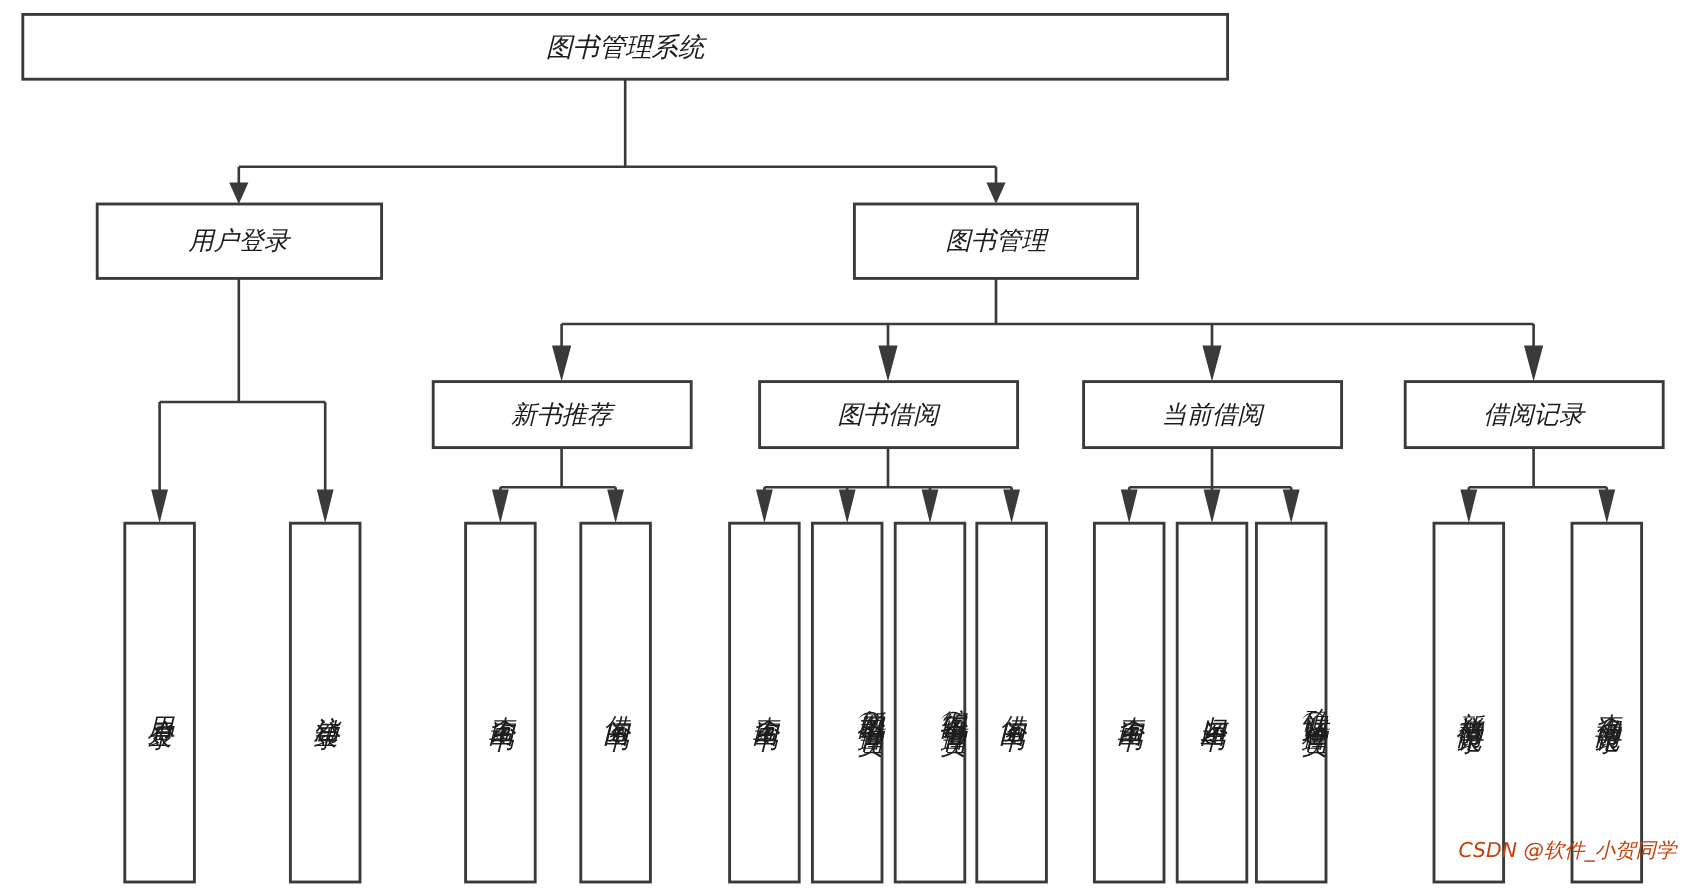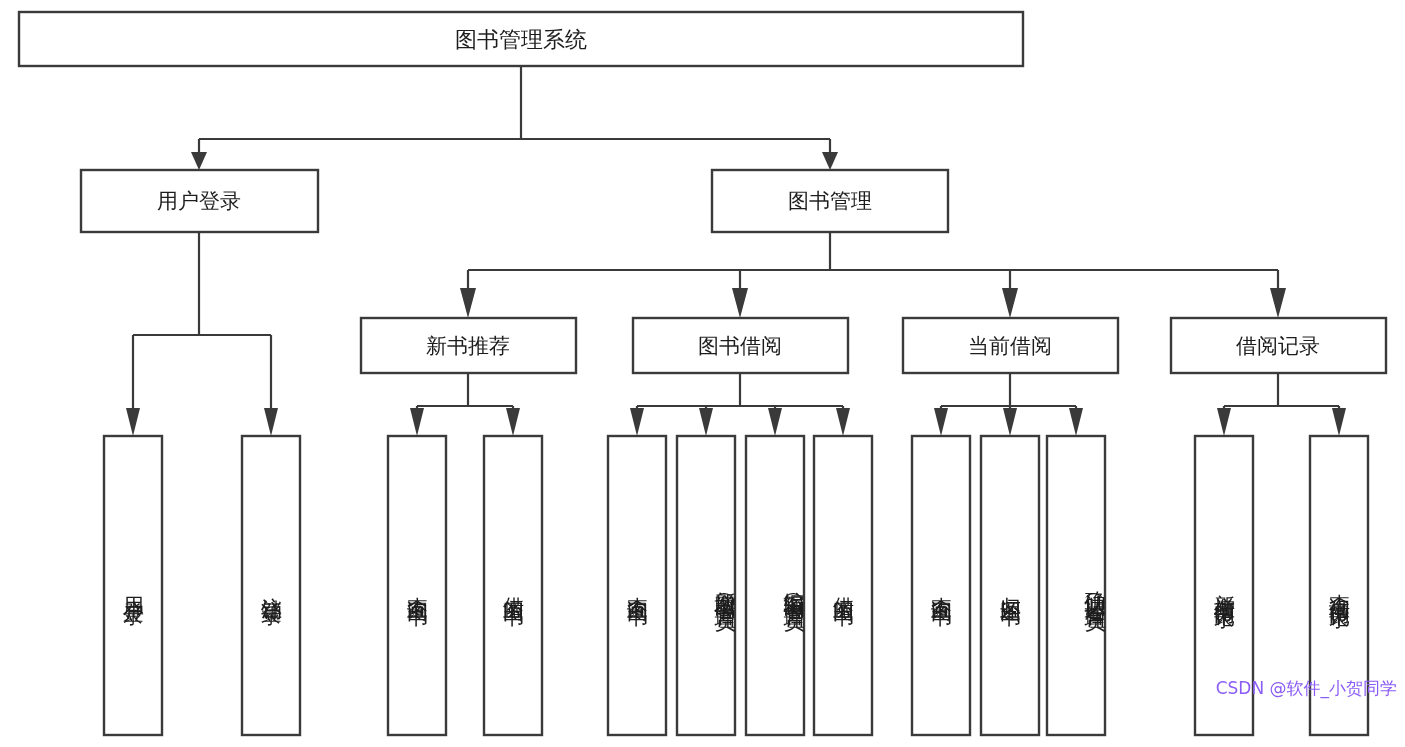--- a/index.html
+++ b/index.html
@@ -11,20 +11,21 @@
     width: 1405px;
     height: 747px;
     overflow: hidden;
     font-family: "DejaVu Sans", "Liberation Sans", sans-serif;
   }
   #diagram-root {
     position: relative;
     width: 1405px;
     height: 724px;
     background: #ffffff;
+    font-style: italic;
   }
   svg#flow {
     position: absolute;
     left: 0;
     top: 0;
     width: 1405px;
     height: 747px;
   }
   .node-box {
     fill: #ffffff;
@@ -65,24 +66,24 @@
     line-height: 1;
     letter-spacing: 3px;
     color: #1d1d1d;
     white-space: nowrap;
     text-align: center;
     user-select: none;
   }
   #watermark {
     position: absolute;
     right: 8px;
-    bottom: 24px;
+    bottom: 4px;
     font-family: "DejaVu Sans", "Liberation Sans", sans-serif;
     font-size: 17px;
-    color: #8b5cf6;
+    color: #c2410c;
     white-space: nowrap;
     user-select: none;
   }
 </style>
 </head>
 <body>
 
 <div id="diagram-root">
 
   <svg id="flow" viewBox="0 0 1405 747">

